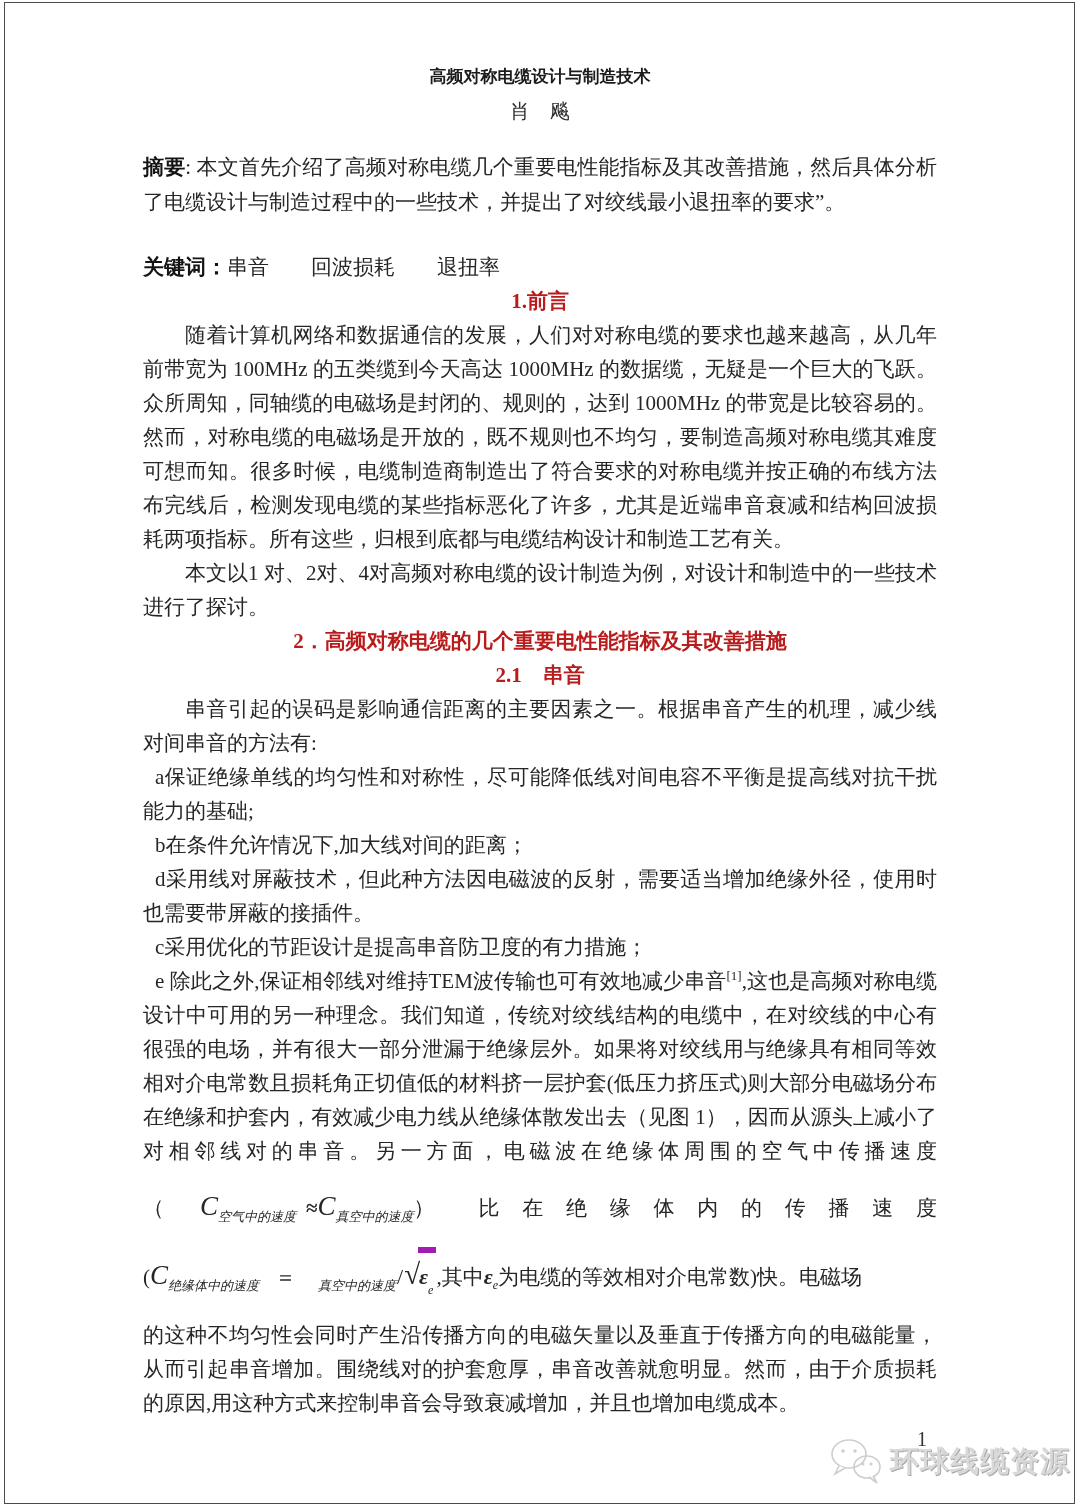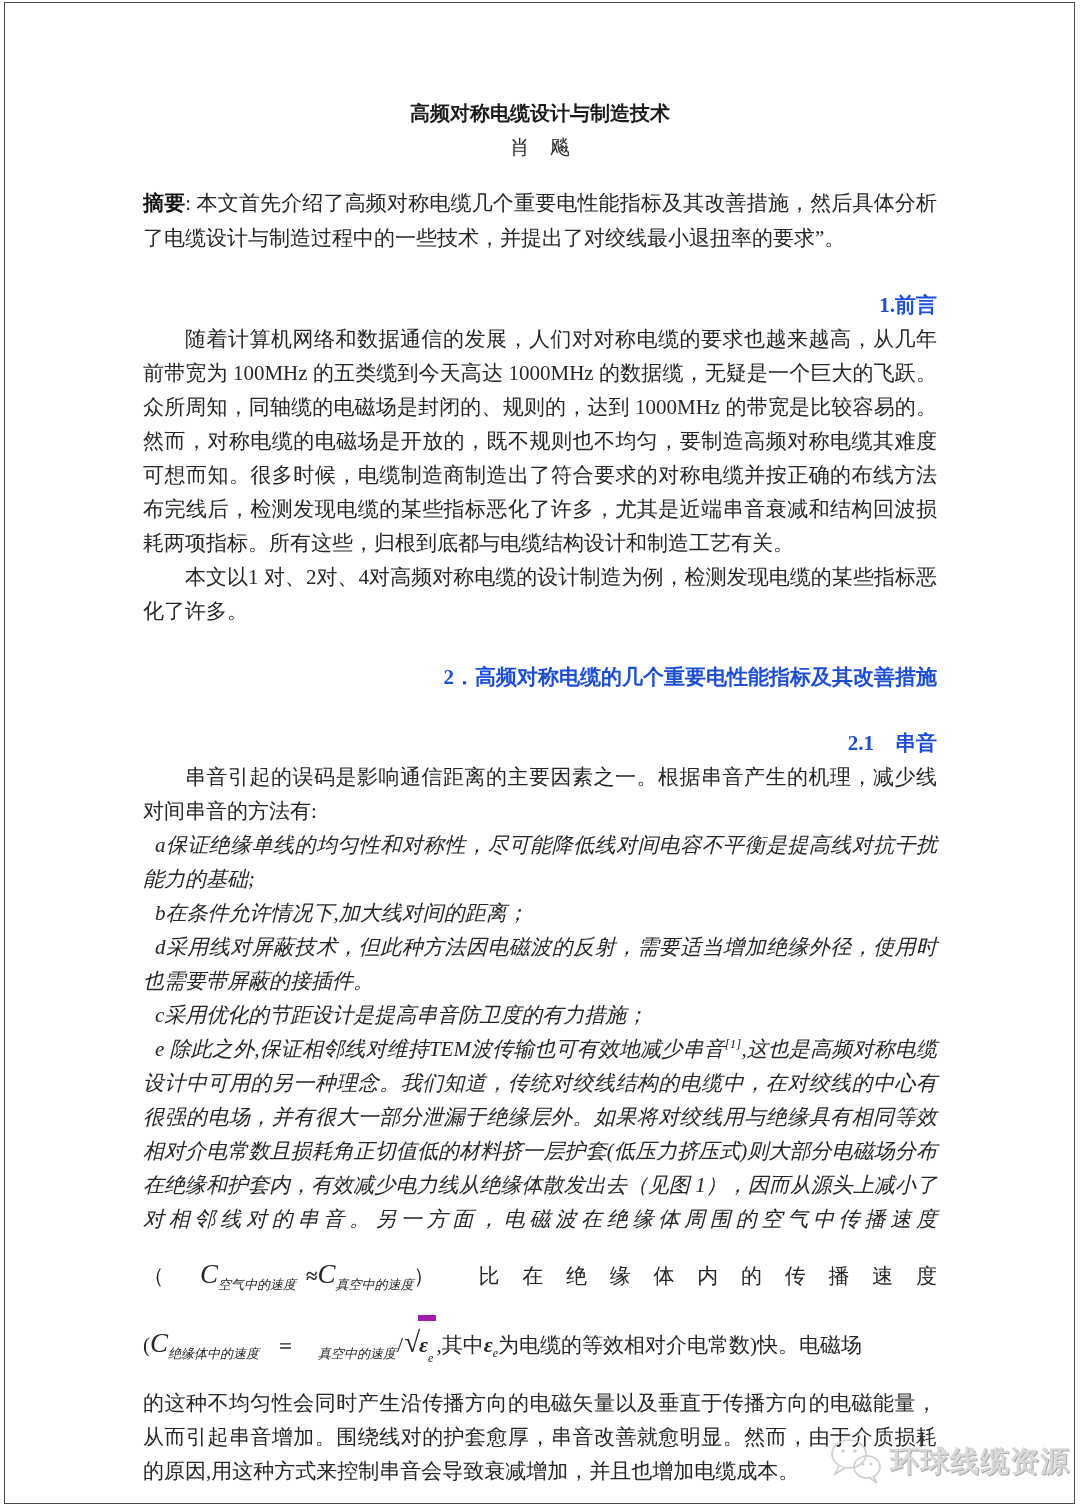--- a/index.html
+++ b/index.html
@@ -9,33 +9,33 @@
     color:#262626;
   }
   .page-border{
     position:absolute;left:4px;top:2px;right:5px;bottom:3px;
     border:1px solid #4a4a4a;pointer-events:none;
   }
   .content{
     position:absolute;left:143px;right:143px;top:0;
   }
   .doc-title{
-    margin-top:96px;text-align:center;font-size:20px;font-weight:bold;
+    margin-top:60px;text-align:center;font-size:17px;font-weight:bold;
     color:#1b1b1b;line-height:34px;
   }
   .doc-author{
     text-align:center;font-size:20px;line-height:34px;margin-top:0;color:#2e2e2e;
   }
   .abstract{margin-top:22px;font-size:21px;line-height:35px;text-align:justify;}
   .abstract b,.kw b{color:#141414;}
   .kw{margin-top:30px;font-size:21px;line-height:34px;}
   p{margin:0;font-size:21px;line-height:34px;text-align:justify;}
-  .h-bold{font-weight:bold;color:#1d4ed8;font-size:21px;line-height:34px;text-align:right;margin-top:32px;}
+  .h-bold{font-weight:bold;color:#b91c1c;font-size:21px;line-height:34px;text-align:center;}
   .indent2{text-indent:42px;}
-  .item{text-indent:12px;font-style:italic;}
+  .item{text-indent:12px;}
   .justify-all{text-align:justify;text-align-last:justify;}
   sup.fnote{font-size:13px;line-height:0;vertical-align:super;}
   
   .formula{font-size:21px;}
   .f1{display:flex;align-items:baseline;margin:16px 0 6px 0;line-height:44px;}
   .f-C{font-style:italic;font-size:27px;}
   .f1 .c1{margin-left:36px;}
   .f-sub{font-size:13px;vertical-align:sub;position:relative;top:6px;letter-spacing:0;font-style:italic;}
   .f-approx{font-weight:bold;font-size:21px;margin-left:10px;}
   .f1-tail{flex:1;margin-left:44px;display:flex;justify-content:space-between;}
@@ -65,25 +65,26 @@
 
 <div class="page-border"></div>
 
 <div class="content">
 
   <div class="doc-title">高频对称电缆设计与制造技术</div>
   <div class="doc-author">肖　飚</div>
 
   <p class="abstract"><b>摘要</b><span>: 本文首先介绍了高频对称电缆几个重要电性能指标及其改善措施，然后具体分析了电缆设计与制造过程中的一些技术，并提出了对绞线最小退扭率的要求”。</span></p>
 
+  <p class="kw"><b>关键词：</b><span>串音　　回波损耗　　退扭率</span></p>
 
   <p class="h-bold">1.前言</p>
 
   <p class="indent2">随着计算机网络和数据通信的发展，人们对对称电缆的要求也越来越高，从几年前带宽为 100MHz 的五类缆到今天高达 1000MHz 的数据缆，无疑是一个巨大的飞跃。众所周知，同轴缆的电磁场是封闭的、规则的，达到 1000MHz 的带宽是比较容易的。然而，对称电缆的电磁场是开放的，既不规则也不均匀，要制造高频对称电缆其难度可想而知。很多时候，电缆制造商制造出了符合要求的对称电缆并按正确的布线方法布完线后，检测发现电缆的某些指标恶化了许多，尤其是近端串音衰减和结构回波损耗两项指标。所有这些，归根到底都与电缆结构设计和制造工艺有关。</p>
-  <p class="indent2">本文以1 对、2对、4对高频对称电缆的设计制造为例，检测发现电缆的某些指标恶化了许多。</p>
+  <p class="indent2">本文以1 对、2对、4对高频对称电缆的设计制造为例，对设计和制造中的一些技术进行了探讨。</p>
 
   <p class="h-bold">2．高频对称电缆的几个重要电性能指标及其改善措施</p>
   <p class="h-bold">2.1　串音</p>
 
   <p class="indent2">串音引起的误码是影响通信距离的主要因素之一。根据串音产生的机理，减少线对间串音的方法有:</p>
 
   <p class="item">a保证绝缘单线的均匀性和对称性，尽可能降低线对间电容不平衡是提高线对抗干扰能力的基础;</p>
   <p class="item">b在条件允许情况下,加大线对间的距离；</p>
   <p class="item">d采用线对屏蔽技术，但此种方法因电磁波的反射，需要适当增加绝缘外径，使用时也需要带屏蔽的接插件。</p>
   <p class="item">c采用优化的节距设计是提高串音防卫度的有力措施；</p>

